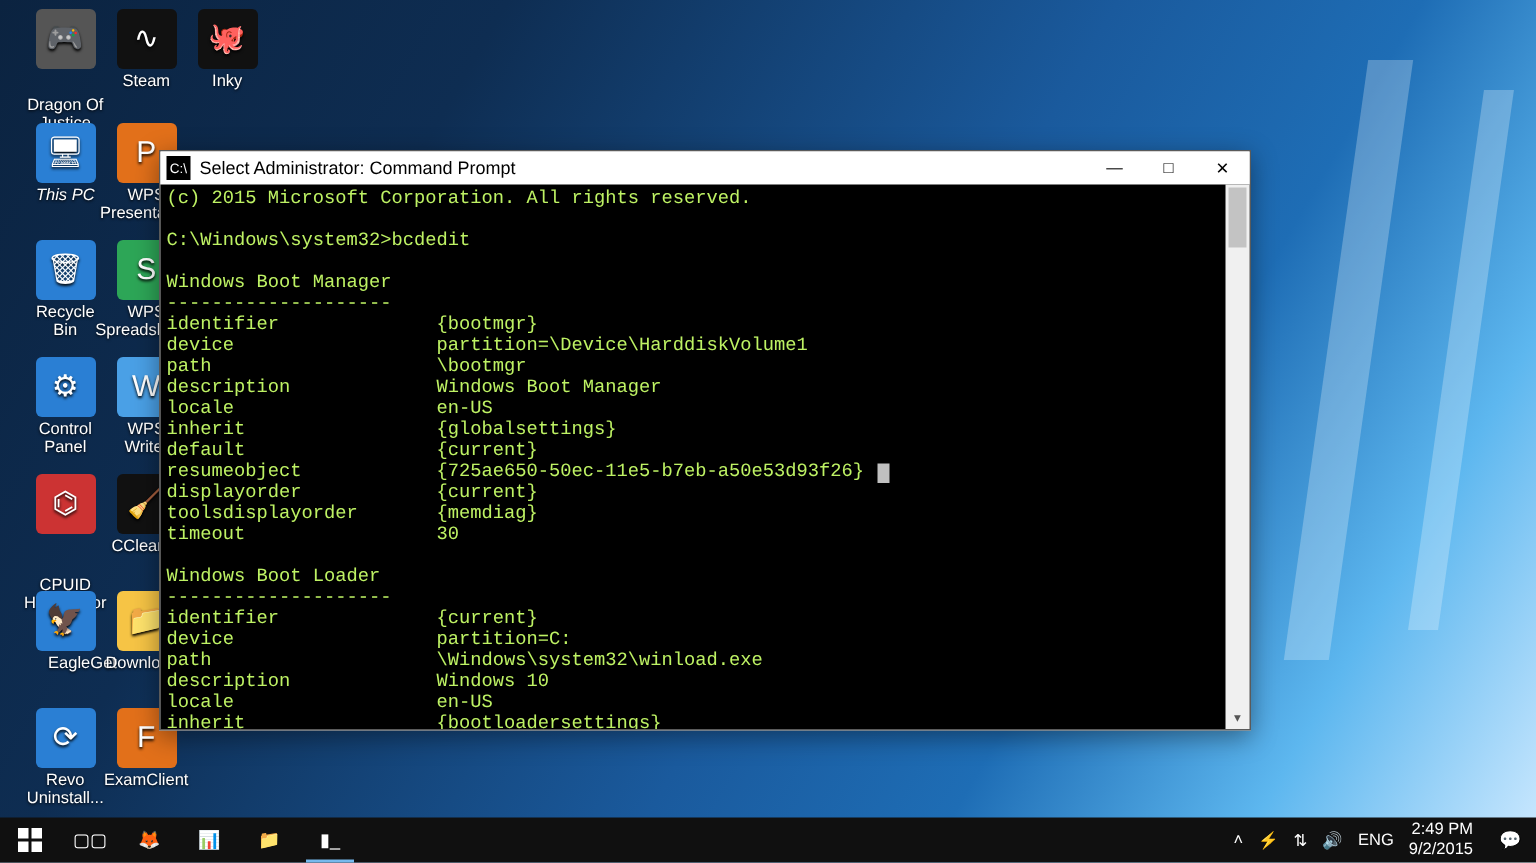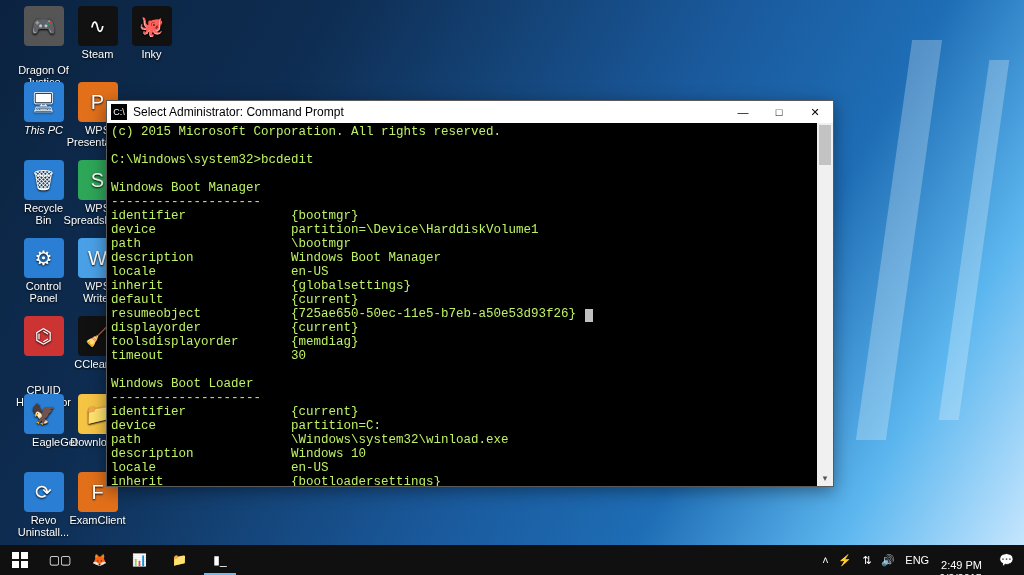--- a/index.html
+++ b/index.html
@@ -75,21 +75,21 @@
   #start svg{width:16px;height:16px;}
   #searchbox{
     flex:0 0 240px; display:flex; align-items:center; gap:8px;
     background:#1b1b1b; color:#888; padding-left:10px; cursor:text;
   }
   #searchbox .circ{width:14px;height:14px;border:2px solid #888;border-radius:50%;}
   .taskicon{ width:40px; display:flex;align-items:center;justify-content:center;cursor:pointer; position:relative;}
   .taskicon.active::after{content:"";position:absolute;left:4px;right:4px;bottom:0;height:2px;background:#76b9ed;}
   .tray{margin-left:auto; display:flex; align-items:center; gap:10px; padding:0 6px; font-size:11px;}
   .tray span{cursor:pointer;}
-  #clock{ text-align:right; line-height:13px; padding:14px 8px 0 4px; font-size:11px;}
+  #clock{ text-align:right; line-height:13px; padding:2px 8px 0 4px; font-size:11px;}
   #notif{ width:34px; display:flex; align-items:center; justify-content:center; cursor:pointer;}
 </style>
 </head>
 <body>
 
 <div class="shaft" style="right:40px;top:60px;width:20px;height:360px;"></div>
 <div class="shaft" style="right:110px;top:40px;width:30px;height:400px;"></div>
 
 <div id="desktop">
     <div class="dicon" style="left: 16px; top: 6px;">

